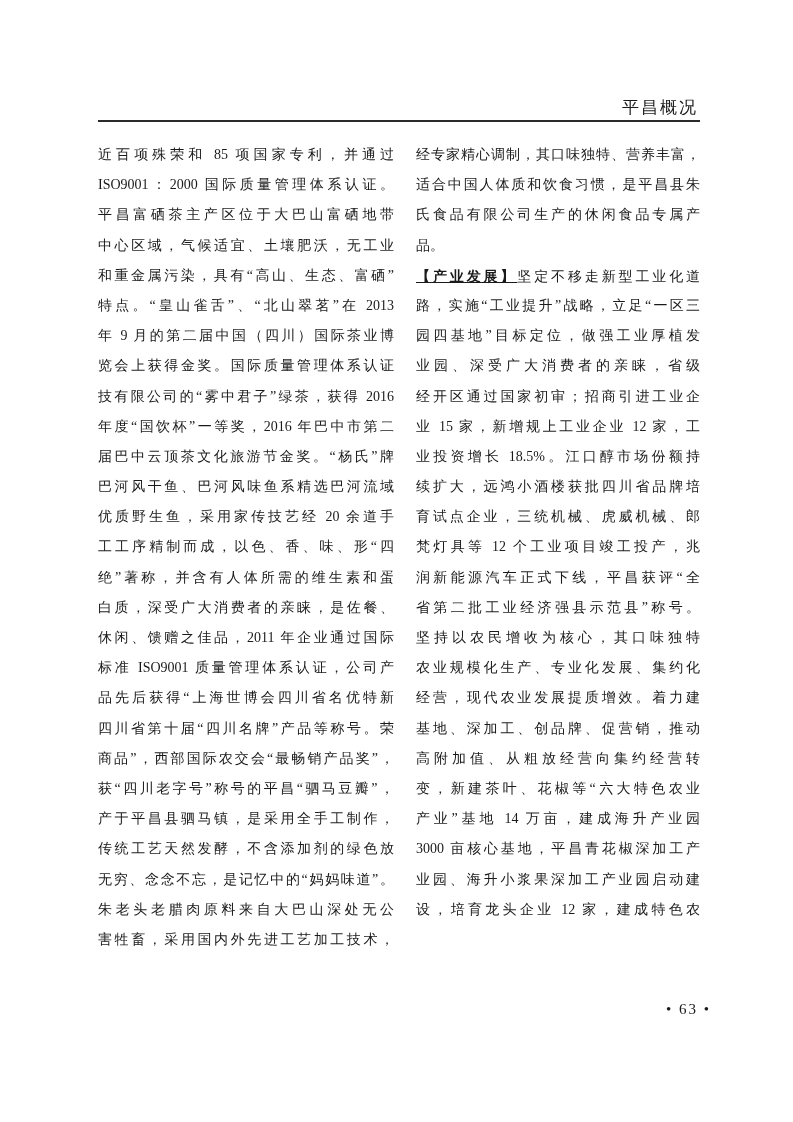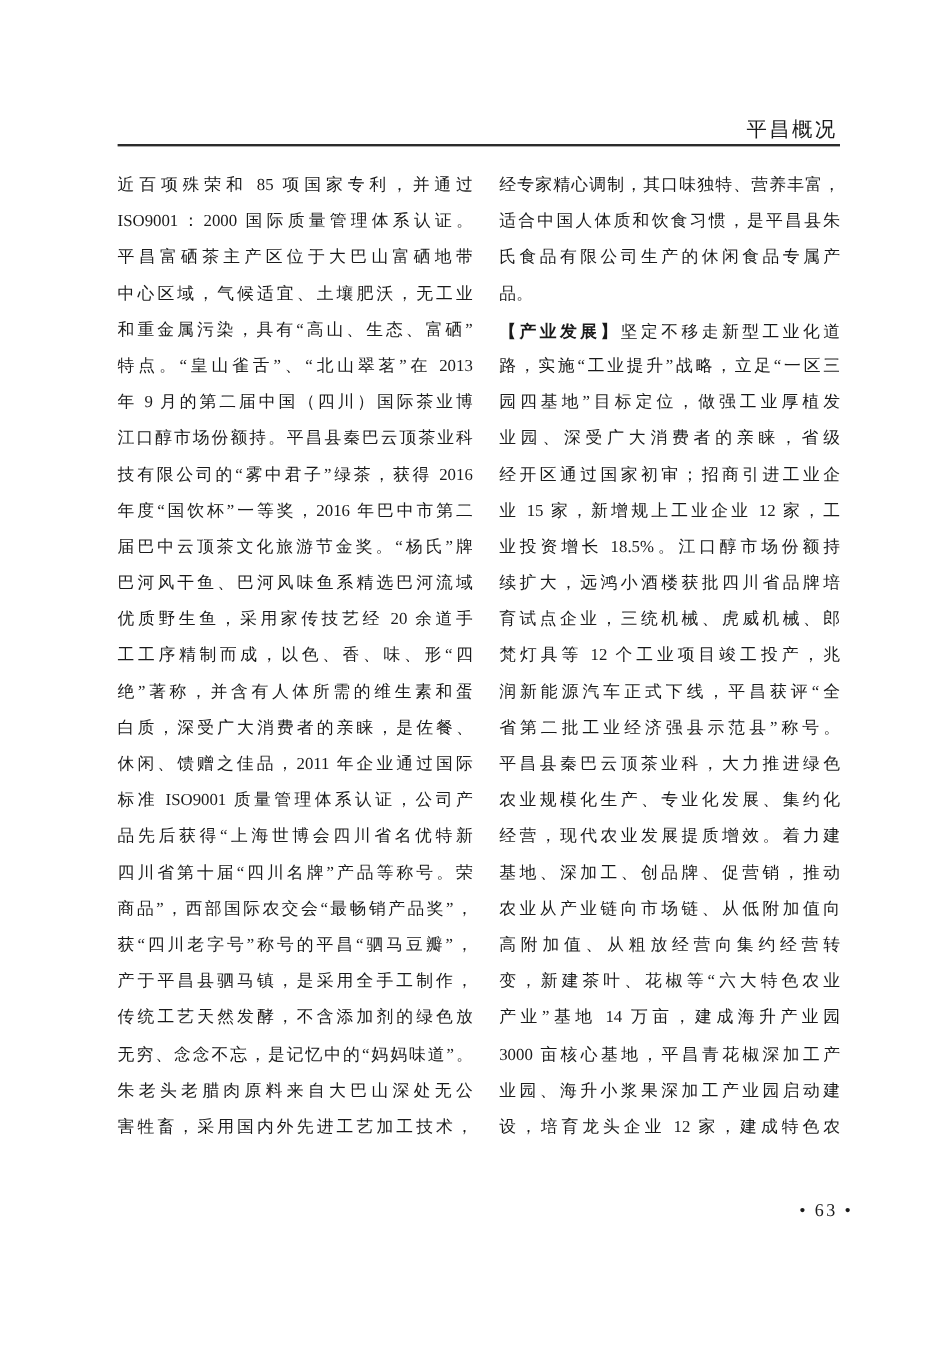--- a/index.html
+++ b/index.html
@@ -51,20 +51,21 @@
     overflow: hidden;
     height: 30.2px;
   }
   .line.para-end {
     text-align: left;
     text-align-last: left;
   }
   .section-heading {
     font-family: "Liberation Sans", "DejaVu Sans", sans-serif;
     font-weight: bold;
+    text-decoration: underline;
   }
   .page-number {
     position: absolute;
     top: 1001px;
     right: 82px;
     font-size: 15px;
     letter-spacing: 2px;
     color: var(--text, #1a1a1a);
   }
 </style>
@@ -80,21 +81,21 @@
   <div class="columns">
 
     <section class="col col-left">
         <p class="line">近百项殊荣和 85 项国家专利，并通过</p>
         <p class="line">ISO9001：2000 国际质量管理体系认证。</p>
         <p class="line">平昌富硒茶主产区位于大巴山富硒地带</p>
         <p class="line">中心区域，气候适宜、土壤肥沃，无工业</p>
         <p class="line">和重金属污染，具有“高山、生态、富硒”</p>
         <p class="line">特点。“皇山雀舌”、“北山翠茗”在 2013</p>
         <p class="line">年 9 月的第二届中国（四川）国际茶业博</p>
-        <p class="line">江口醇市场份额持。平昌县秦巴云顶茶业科</p>
+        <p class="line">览会上获得金奖。国际质量管理体系认证</p>
         <p class="line">技有限公司的“雾中君子”绿茶，获得 2016</p>
         <p class="line">年度“国饮杯”一等奖，2016 年巴中市第二</p>
         <p class="line">届巴中云顶茶文化旅游节金奖。“杨氏”牌</p>
         <p class="line">巴河风干鱼、巴河风味鱼系精选巴河流域</p>
         <p class="line">优质野生鱼，采用家传技艺经 20 余道手</p>
         <p class="line">工工序精制而成，以色、香、味、形“四</p>
         <p class="line">绝”著称，并含有人体所需的维生素和蛋</p>
         <p class="line">白质，深受广大消费者的亲睐，是佐餐、</p>
         <p class="line">休闲、馈赠之佳品，2011 年企业通过国际</p>
         <p class="line">标准 ISO9001 质量管理体系认证，公司产</p>
@@ -126,25 +127,24 @@
           <p class="line">园四基地”目标定位，做强工业厚植发</p>
           <p class="line">业园、深受广大消费者的亲睐，省级</p>
           <p class="line">经开区通过国家初审；招商引进工业企</p>
           <p class="line">业 15 家，新增规上工业企业 12 家，工</p>
           <p class="line">业投资增长 18.5%。江口醇市场份额持</p>
           <p class="line">续扩大，远鸿小酒楼获批四川省品牌培</p>
           <p class="line">育试点企业，三统机械、虎威机械、郎</p>
           <p class="line">梵灯具等 12 个工业项目竣工投产，兆</p>
           <p class="line">润新能源汽车正式下线，平昌获评“全</p>
           <p class="line">省第二批工业经济强县示范县”称号。</p>
-          <p class="line">平昌县秦巴云顶茶业科，大力推进绿色</p>
+          <p class="line">坚持以农民增收为核心，其口味独特</p>
           <p class="line">农业规模化生产、专业化发展、集约化</p>
           <p class="line">经营，现代农业发展提质增效。着力建</p>
           <p class="line">基地、深加工、创品牌、促营销，推动</p>
-          <p class="line">农业从产业链向市场链、从低附加值向</p>
           <p class="line">高附加值、从粗放经营向集约经营转</p>
           <p class="line">变，新建茶叶、花椒等“六大特色农业</p>
           <p class="line">产业”基地 14 万亩，建成海升产业园</p>
           <p class="line">3000 亩核心基地，平昌青花椒深加工产</p>
           <p class="line">业园、海升小浆果深加工产业园启动建</p>
           <p class="line">设，培育龙头企业 12 家，建成特色农</p>
         </div>
 
     </section>
   </div>

